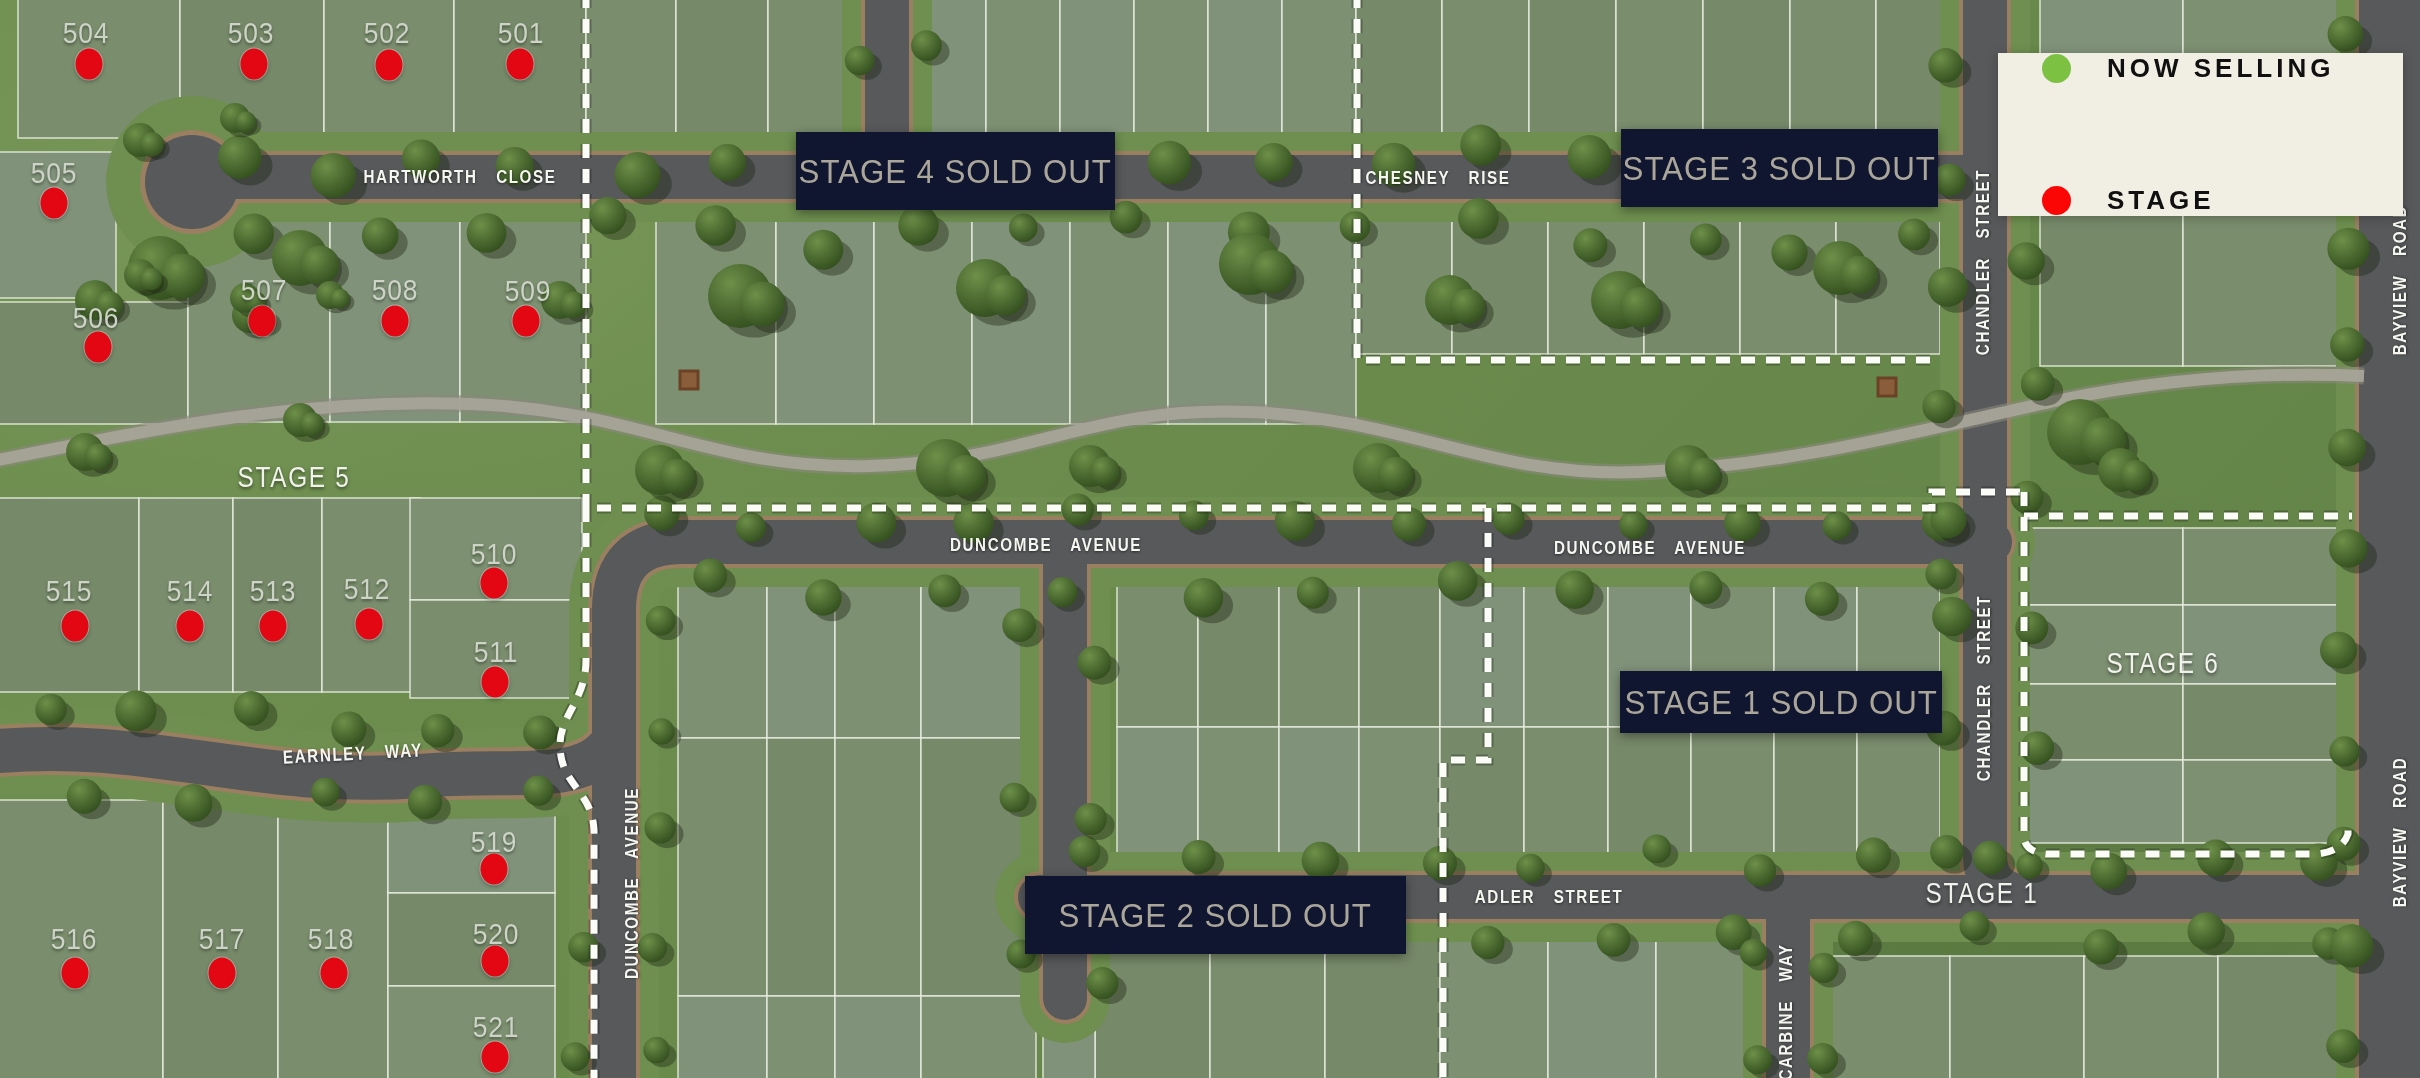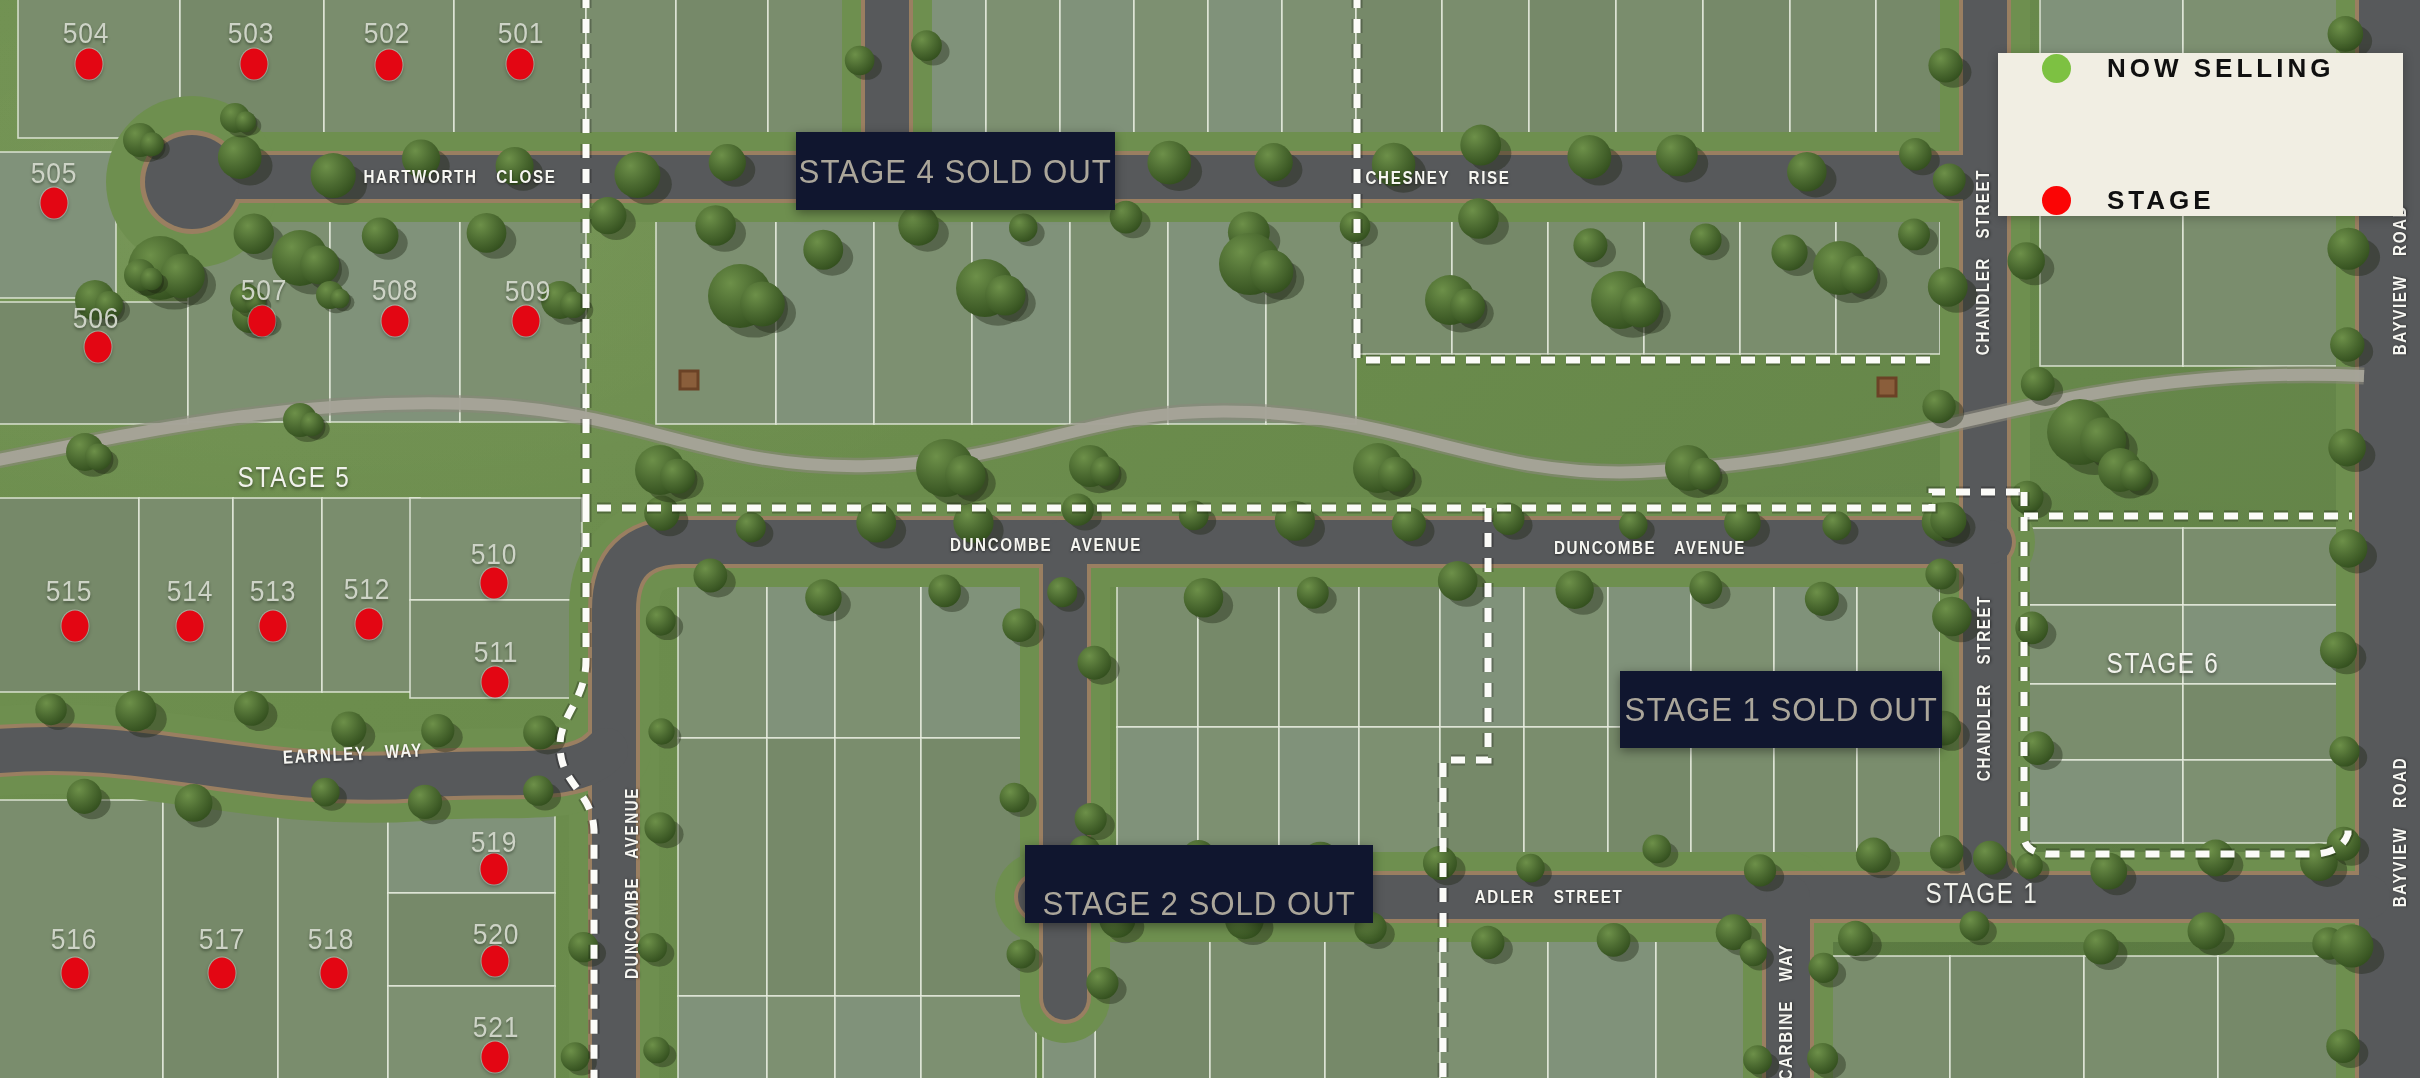--- a/index.html
+++ b/index.html
@@ -600,24 +600,27 @@
       <div class="street" style="left: 632px; top: 883px; transform: translate(-50%, -50%) rotate(-90deg) scaleX(0.8);">DUNCOMBE  AVENUE</div>
       <div class="street" style="left: 1786px; top: 1012px; transform: translate(-50%, -50%) rotate(-90deg) scaleX(0.8);">CARBINE  WAY</div>
       <div class="street" style="left: 2400px; top: 280px; transform: translate(-50%, -50%) rotate(-90deg) scaleX(0.8);">BAYVIEW  ROAD</div>
       <div class="street" style="left: 2400px; top: 832px; transform: translate(-50%, -50%) rotate(-90deg) scaleX(0.8);">BAYVIEW  ROAD</div>
       <div class="area-label" style="left: 294px; top: 477px;">STAGE 5</div>
       <div class="area-label" style="left: 2163px; top: 663px;">STAGE 6</div>
       <div class="area-label" style="left: 1982px; top: 893px;">STAGE 1</div>
       <div class="banner" style="left: 750px; top: 132px; width: 319px; height: 78px; background: rgb(16, 22, 47); margin-left: 46px;">
         <span>STAGE 4 SOLD OUT</span>
       </div>
-      <div class="banner" style="left: 1620px; top: 671px; width: 322px; height: 77px; background: rgb(16, 22, 47);">
+      <div class="banner" style="left: 1621px; top: 129px; width: 317px; height: 78px; background: rgb(16, 22, 47);">
+        <span>STAGE 3 SOLD OUT</span>
+      </div>
+      <div class="banner" style="left: 1620px; top: 671px; width: 322px; height: 62px; background: rgb(16, 22, 47);">
         <span>STAGE 1 SOLD OUT</span>
       </div>
-      <div class="banner" style="left: 1025px; top: 845px; width: 348px; height: 78px; background: rgb(16, 22, 47); align-items: flex-end;">
+      <div class="banner" style="left: 1025px; top: 876px; width: 381px; height: 78px; background: rgb(16, 22, 47);">
         <span>STAGE 2 SOLD OUT</span>
       </div>
       <div class="lot-num" style="left: 521px; top: 33px;">501</div>
       <div class="sold-dot" style="left: 520px; top: 64px; background: rgb(227, 6, 19);"></div>
       <div class="lot-num" style="left: 387px; top: 33px;">502</div>
       <div class="sold-dot" style="left: 389px; top: 65px; background: rgb(227, 6, 19);"></div>
       <div class="lot-num" style="left: 251px; top: 33px;">503</div>
       <div class="sold-dot" style="left: 254px; top: 64px; background: rgb(227, 6, 19);"></div>
       <div class="lot-num" style="left: 86px; top: 33px;">504</div>
       <div class="sold-dot" style="left: 89px; top: 64px; background: rgb(227, 6, 19);"></div>

